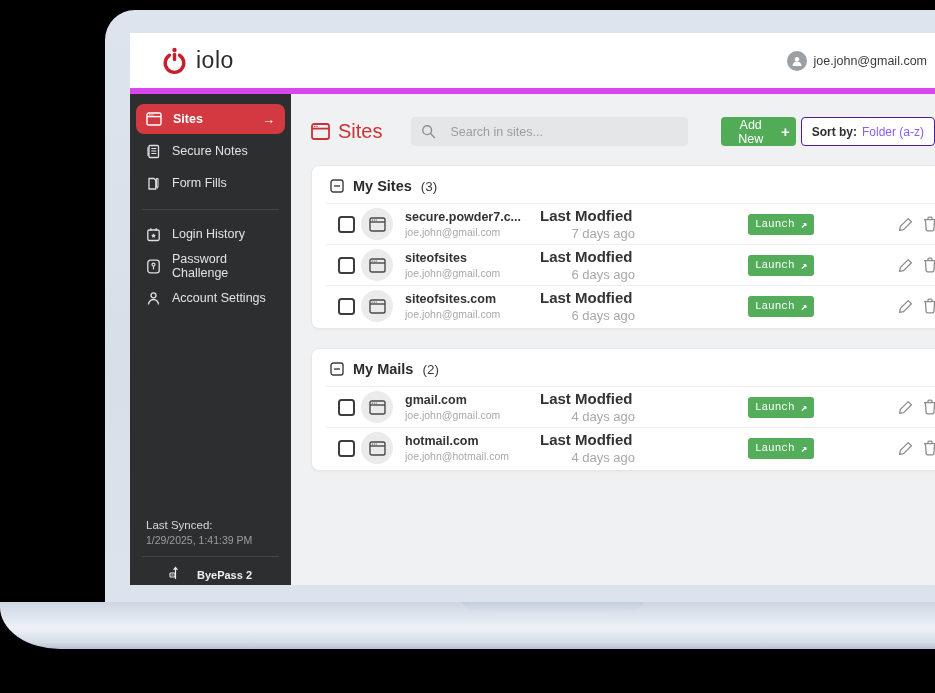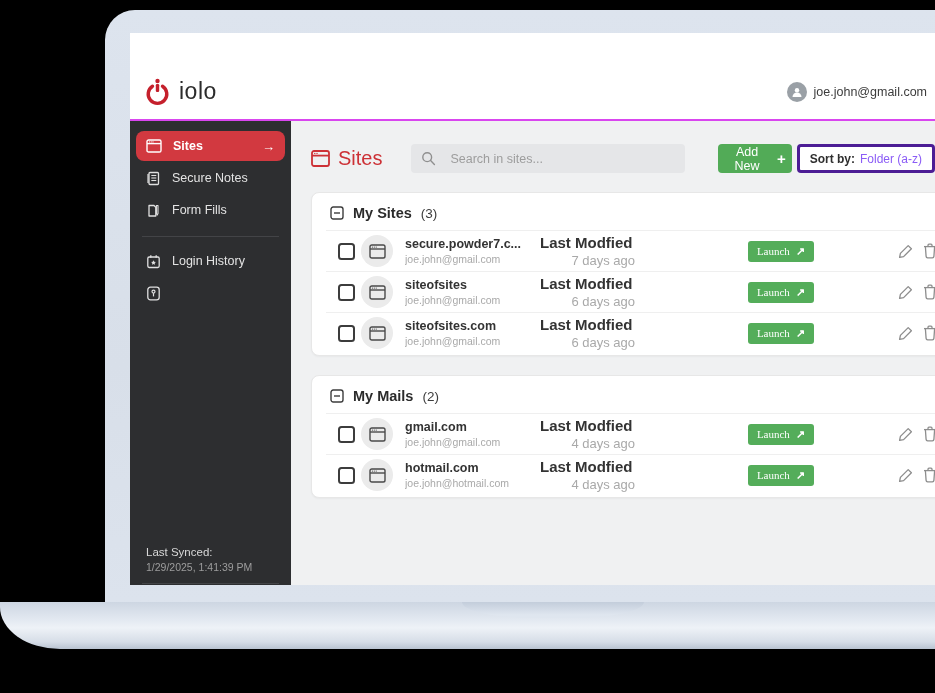--- a/index.html
+++ b/index.html
@@ -24,22 +24,22 @@
     position:absolute;left:462px;top:0;width:182px;height:16px;
     background:linear-gradient(180deg,#c3cddb 0%,#dfe6ef 80%);
     border-radius:0 0 70px 70px / 0 0 16px 16px;
   }
   .screen{
     position:absolute;left:130px;top:33px;width:805px;height:552px;
     background:#fff;display:flex;flex-direction:column;overflow:hidden;
   }
   
   .topbar{
-    height:55px;min-height:55px;background:#fff;border-bottom:2px solid #d946ef;
-    display:flex;align-items:center;padding:0 8px 0 14px;margin-top:31px;
+    height:55px;min-height:55px;background:#fff;border-bottom:6px solid #d946ef;
+    display:flex;align-items:center;padding:0 8px 0 31px;
   }
   .logo{display:flex;align-items:center;gap:8px;}
   .logo-text{font-size:23px;color:#2b2b2b;letter-spacing:.5px;font-weight:500;}
   .topbar-spacer{flex:1;}
   .user{display:flex;align-items:center;gap:7px;}
   .avatar{width:20px;height:20px;border-radius:50%;background:#9aa0a6;display:flex;align-items:center;justify-content:center;}
   .user-email{font-size:12.5px;color:#3c3c3c;}
   
   .app-body{flex:1;display:flex;min-height:0;}
   
@@ -75,21 +75,21 @@
     font-family:"Liberation Sans",sans-serif;width:100%;
   }
   .search-box input::placeholder{color:#9d9d9d;}
   .btn-add{
     margin-left:33px;width:79px;height:29px;background:#52ab57;border:none;border-radius:4px;
     color:#fff;font-size:12.5px;display:flex;align-items:center;justify-content:center;gap:7px;
     cursor:pointer;font-family:"Liberation Sans",sans-serif;
   }
   .btn-add .plus{font-size:15px;font-weight:bold;}
   .sort-box{
-    margin-left:5px;width:141px;height:29px;background:#fff;border:3px solid #4c1d95;border-radius:4px;
+    margin-left:5px;width:141px;height:29px;background:#fff;border:1px solid #4c1d95;border-radius:4px;
     display:flex;align-items:center;padding:0 10px;box-sizing:border-box;gap:5px;cursor:pointer;
   }
   .sort-label{font-size:12px;font-weight:bold;color:#2f2f2f;white-space:nowrap;}
   .sort-value{font-size:12px;color:#8b5cf6;white-space:nowrap;}
   
   .card{
     margin-top:19px;width:650px;background:#fff;border:1px solid #e7e7e7;border-radius:8px;
     box-shadow:0 1px 2px rgba(0,0,0,.04);padding:0 0 2px 14px;box-sizing:border-box;
   }
   .group-header{display:flex;align-items:center;gap:9px;padding:12px 0 9px 4px;}
@@ -100,21 +100,21 @@
   .site-circle{width:32px;height:32px;border-radius:50%;background:#ebebeb;margin-left:6px;display:flex;align-items:center;justify-content:center;}
   .name-block{margin-left:12px;width:122px;}
   .row-title{font-size:12.5px;font-weight:bold;color:#333;white-space:nowrap;overflow:hidden;text-overflow:ellipsis;}
   .row-sub{font-size:10.5px;color:#a9a9a9;margin-top:2px;white-space:nowrap;overflow:hidden;text-overflow:ellipsis;}
   .mod-block{margin-left:13px;width:95px;}
   .mod-label{font-size:15px;font-weight:bold;color:#333;}
   .mod-ago{font-size:13px;color:#a9a9a9;margin-top:2px;text-align:right;}
   .btn-launch{
     margin-left:113px;width:66px;height:21px;background:#54ad5a;border:none;border-radius:3px;
     color:#fff;font-size:11px;display:flex;align-items:center;justify-content:center;gap:6px;
-    cursor:pointer;font-family:Liberation Serif, serif;
+    cursor:pointer;font-family:Liberation Mono, monospace;
   }
   .btn-launch .ne{font-size:11px;font-weight:bold;}
   .icon-btn{background:none;border:none;padding:0;cursor:pointer;display:flex;align-items:center;}
   .icon-edit{margin-left:84px;}
   .icon-del{margin-left:9px;}
   svg{display:block;}
 </style>
 </head>
 <body>
 
@@ -204,22 +204,32 @@
       </div>
 
       <div class="side-item">
         <span class="glyph">
           <svg width="15" height="15" viewBox="0 0 15 15">
             <rect x="1.8" y="1.2" width="11.4" height="12.6" rx="2.6" fill="none" stroke="#e0e0e0" stroke-width="1.3"></rect>
             <circle cx="7.5" cy="5.6" r="1.5" fill="none" stroke="#e0e0e0" stroke-width="1.2"></circle>
             <line x1="7.5" y1="7.1" x2="7.5" y2="10.4" stroke="#e0e0e0" stroke-width="1.2"></line>
           </svg>
         </span>
-      </div>
-
+        <span>Password Challenge</span>
+      </div>
+
+      <div class="side-item">
+        <span class="glyph">
+          <svg width="15" height="15" viewBox="0 0 15 15">
+            <circle cx="7.5" cy="4.3" r="2.5" fill="none" stroke="#e0e0e0" stroke-width="1.3"></circle>
+            <path d="M2.5 13.5 a5 5 0 0 1 10 0" fill="none" stroke="#e0e0e0" stroke-width="1.3"></path>
+          </svg>
+        </span>
+        <span>Account Settings</span>
+      </div>
 
       <div class="side-bottom">
         <div class="sync-block">
           <div class="sync-label">Last Synced:</div>
           <div class="sync-value">1/29/2025, 1:41:39 PM</div>
         </div>
         <div class="side-divider" style="margin:0 12px;"></div>
         <div class="byepass-row">
           <span>
             <svg width="12" height="15" viewBox="0 0 12 15">

